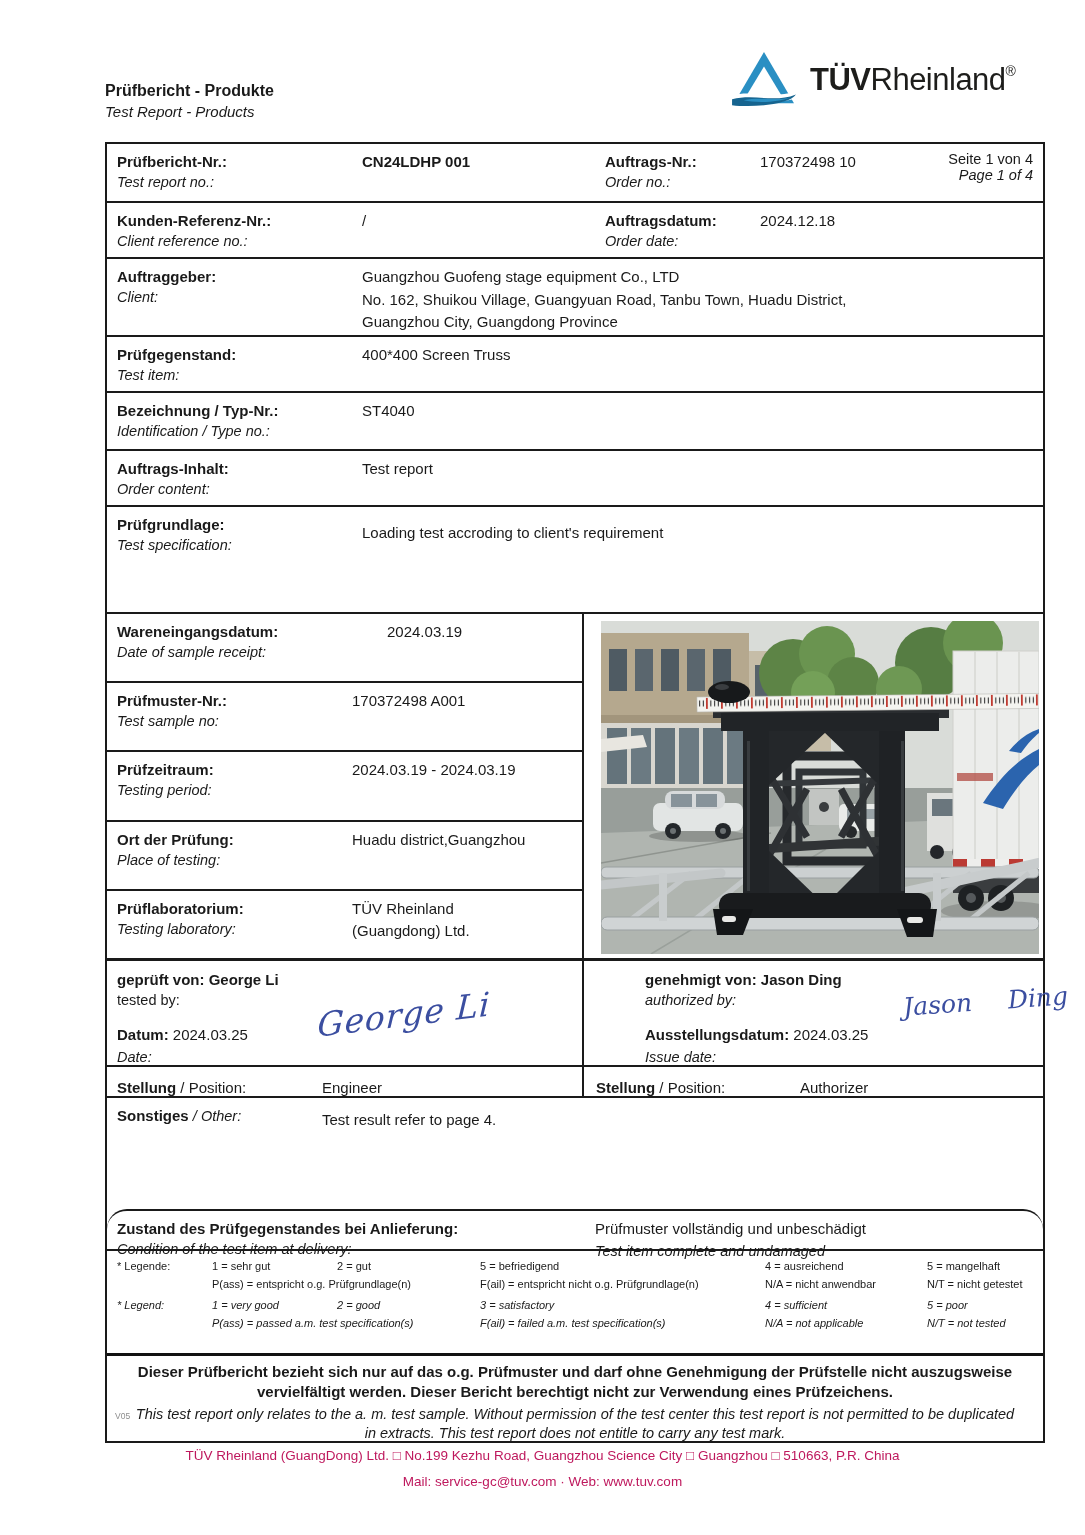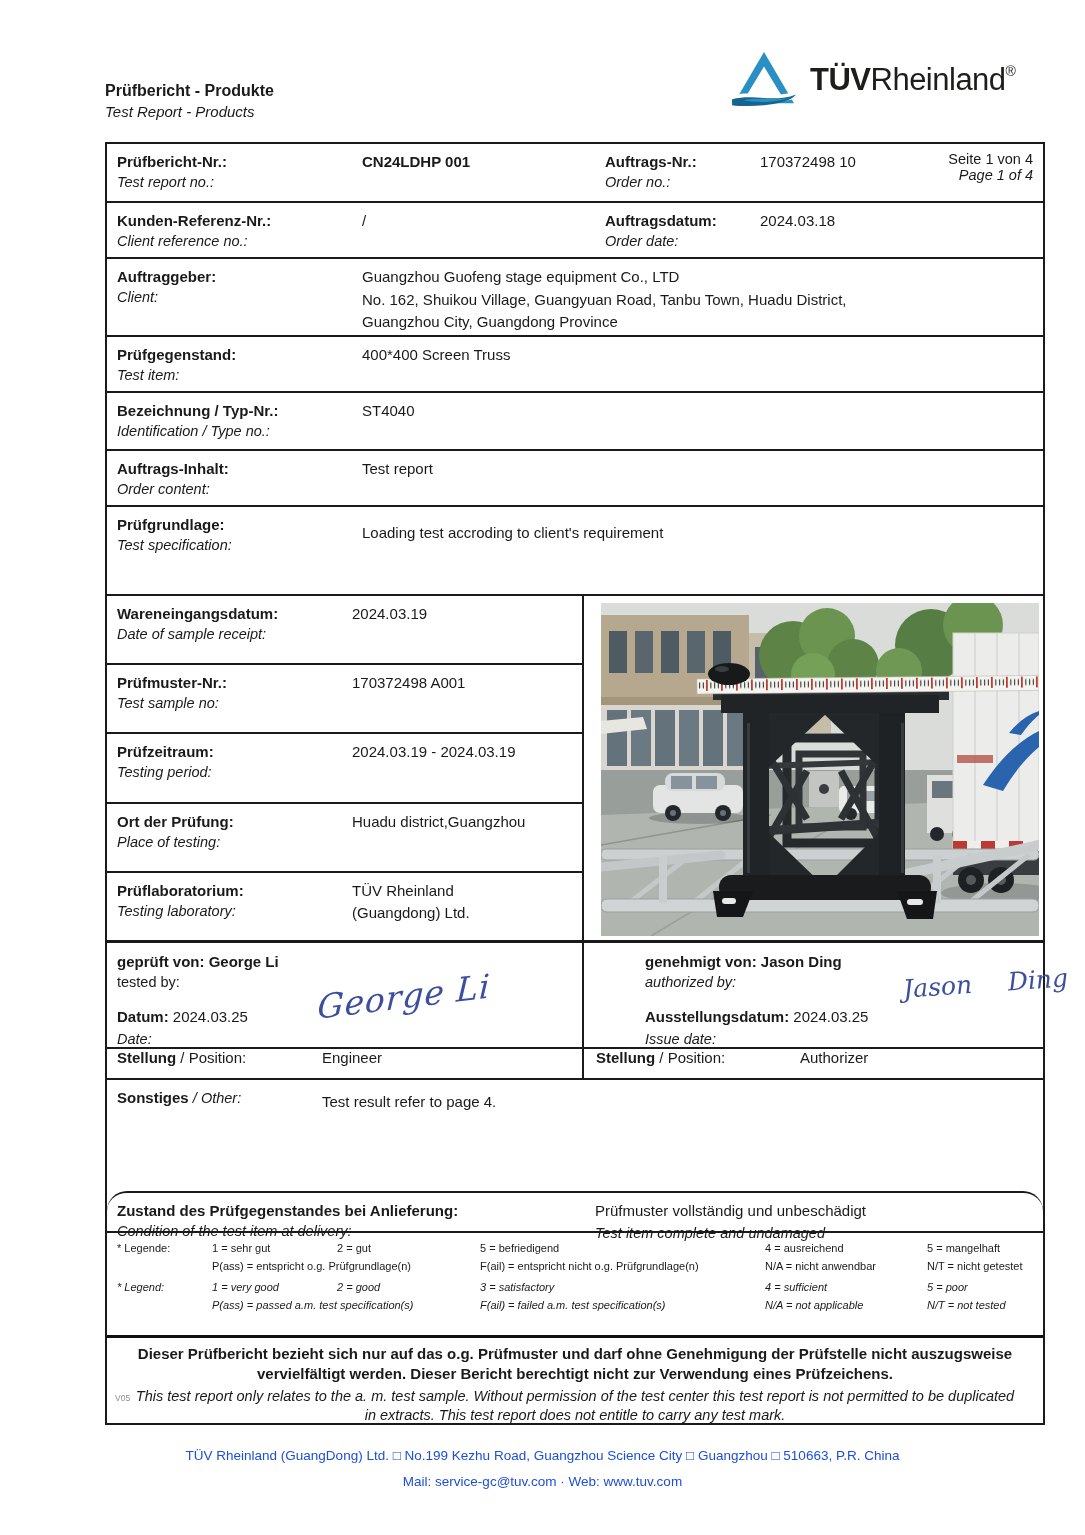--- a/index.html
+++ b/index.html
@@ -27,30 +27,30 @@
   .val { font-size:15px; line-height:1.5; }
   .b { font-weight:700; }
   .grid-4 { display:grid; grid-template-columns:245px 243px 155px 1fr 125px; padding:7px 10px 0 10px; }
   .grid-2 { display:grid; grid-template-columns:245px 1fr; padding:7px 10px 0 10px; }
   .pageinfo { text-align:right; font-size:14.5px; }
   .pageinfo .pi-en { font-style:italic; }
   
   .split { display:flex; }
   .split-left { width:477px; border-right:2px solid #1a1a1a; display:flex; flex-direction:column; }
   .split-left .srow { flex:1; border-top:2px solid #1a1a1a; display:grid; grid-template-columns:235px 1fr; padding:7px 0 0 10px; }
-  .split-left .srow.first { border-top:none; }
+  .split-left .srow.first { border-top:none;gap:35px; }
   .split-right { flex:1; position:relative; }
   .photo { position:absolute; left:17px; top:7px; width:438px; height:333px; background:#fff; }
   
   .sig { border-top:3px solid #1a1a1a; display:grid; grid-template-columns:477px 1fr; }
   .sig-cell { position:relative; padding:8px 0 0 10px; height:104px; }
   .sig-cell.l { border-right:2px solid #1a1a1a; }
   .sig-cell.r { padding-left:20px;margin-left:41px; }
   .sig-date { margin-top:14px; }
-  .pos-cell { height:31px; display:flex; align-items:flex-start; border-top:2px solid #1a1a1a; padding-left:10px; font-size:15px; }
+  .pos-cell { height:31px; display:flex; align-items:flex-end; border-top:2px solid #1a1a1a; padding-left:10px; font-size:15px; }
   .pos-cell.l { border-right:2px solid #1a1a1a; }
   .pos-cell.r { padding-left:12px; }
   .pos-label { width:205px; }
   .pos-cell.r .pos-label { width:204px; }
   .sig-script { position:absolute; color:#3b4ea0; font-family:"DejaVu Serif", serif; font-style:italic; white-space:nowrap; }
   .sig-george { left:210px; top:34px; font-size:33px; transform:rotate(-7deg) skewX(-10deg); letter-spacing:1px; }
   .sig-jason { left:278px; top:26px; font-size:25px; transform:rotate(-4deg); word-spacing:28px; }
   
   .sonst { height:113px; display:flex; padding:8px 10px 0 10px; }
   .sonst-label { width:205px; font-size:15px; }
@@ -61,21 +61,21 @@
   .legend { height:104px; padding:6px 0 0 10px; font-size:11px; }
   .lg-block { display:grid; grid-template-columns:95px 125px 143px 285px 162px 1fr; line-height:1.65; }
   .lg-block .sp2 { grid-column:2 / 4; }
   .lg-block.it { font-style:italic; margin-top:3px; }
   
   .discl { border-top:3px solid #111; height:88px; text-align:center; padding:6px 28px 0 28px; position:relative; }
   .discl .d-de { font-weight:700; font-size:15px; line-height:1.35; }
   .discl .d-en { font-style:italic; font-size:14.5px; line-height:1.35; margin-top:2px; }
   .discl .ver { position:absolute; left:8px; bottom:20px; font-size:8.5px; color:#8d8d8d; font-weight:400; }
   
-  .footer { position:absolute; left:0; top:1443px; width:100%; text-align:center; font-size:13.5px; color:#1d4ed8; line-height:1.9; }
+  .footer { position:absolute; left:0; top:1443px; width:100%; text-align:center; font-size:13.5px; color:#be185d; line-height:1.9; }
 </style>
 </head>
 <body>
 
 <div class="page">
 
   <div class="doc-title">
     <div class="t-de">Prüfbericht - Produkte</div>
     <div class="t-en">Test Report - Products</div>
   </div>
@@ -113,21 +113,21 @@
     <div class="row grid-4" style="height:56px;">
       <div>
         <div class="de">Kunden-Referenz-Nr.:</div>
         <div class="en">Client reference no.:</div>
       </div>
       <div class="val">/</div>
       <div>
         <div class="de">Auftragsdatum:</div>
         <div class="en">Order date:</div>
       </div>
-      <div class="val">2024.03.18</div>
+      <div class="val">2024.12.18</div>
       <div></div>
     </div>
 
     <div class="row grid-2" style="height:78px;">
       <div>
         <div class="de">Auftraggeber:</div>
         <div class="en">Client:</div>
       </div>
       <div class="val">
         <div>Guangzhou Guofeng stage equipment Co., LTD</div>
@@ -153,21 +153,21 @@
     </div>
 
     <div class="row grid-2" style="height:56px;">
       <div>
         <div class="de">Auftrags-Inhalt:</div>
         <div class="en">Order content:</div>
       </div>
       <div class="val">Test report</div>
     </div>
 
-    <div class="row grid-2" style="height:89px;">
+    <div class="row grid-2" style="height:107px;">
       <div>
         <div class="de">Prüfgrundlage:</div>
         <div class="en">Test specification:</div>
       </div>
       <div class="val" style="padding-top:8px;">Loading test accroding to client's requirement</div>
     </div>
 
     <div class="row split" style="height:346px;">
       <div class="split-left">
         <div class="srow first">

